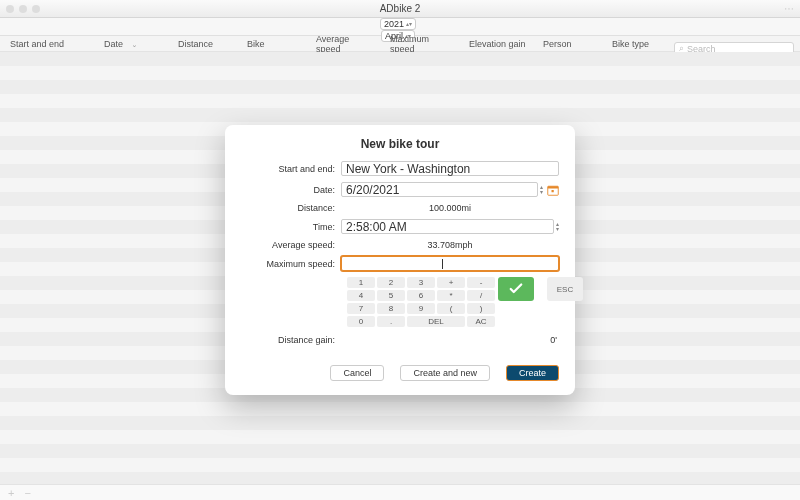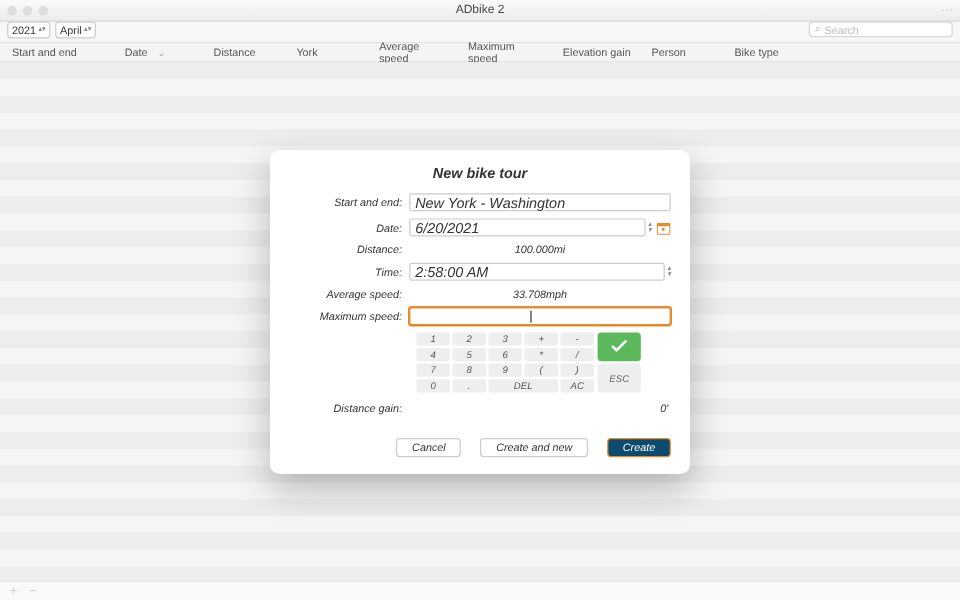--- a/index.html
+++ b/index.html
@@ -26,23 +26,25 @@
 }
 .titlebar .traffic { position: absolute; left: 6px; display:flex; gap:5px;}
 .titlebar .traffic span { width:8px; height:8px; border-radius:50%; background:#ddd; display:block;}
 .win-title { font-size:10px; color:#444; }
 .titlebar .right-icon { position:absolute; right:6px; color:#ccc; font-size:10px;}
 
 
 .toolbar {
   height: 18px;
   display:flex;
+  align-items:center;
   padding: 0 6px;
   background:#f7f7f7;
   border-bottom:1px solid #e0e0e0;
+  flex-direction:column;
 }
 .selectbox {
   background:#fff; border:1px solid #ccc; border-radius:3px;
   height:14px; display:inline-flex; align-items:center;
   padding:0 3px; font-size:9px; margin-right:4px;
 }
 .stepper { display:inline-flex; flex-direction:column; margin-left:2px; line-height:4px; font-size:6px; color:#888;}
 .search {
   margin-left:auto;
   background:#fff; border:1px solid #d5d5d5; border-radius:3px;
@@ -77,21 +79,20 @@
 }
 
 
 .dialog {
   position:absolute;
   top:125px; left:50%; transform:translateX(-50%);
   width:350px;
   background:#fff; border-radius:8px;
   box-shadow:0 12px 30px rgba(0,0,0,.25);
   padding:12px 16px 14px 16px;
-  font-style:italic;
 }
 .dlg-title { text-align:center; font-size:12px; font-weight:600; margin-bottom:10px;}
 .form-row { display:flex; align-items:center; margin-bottom:6px; }
 .form-label { width:100px; text-align:right; font-size:9px; color:#333; padding-right:6px;}
 .input {
   flex:1; height:15px; border:1px solid #ccc; border-radius:2px;
   font-size:12px; padding:0 4px; display:flex; align-items:center;
   background:#fff;
 }
 .input.focused { border:1px solid #e6892b; box-shadow:0 0 0 1px #e6892b; }
@@ -102,21 +103,21 @@
 
 
 .keypad { margin-left:106px; display:flex; gap:3px; margin-bottom:8px; margin-top:2px;}
 .keygrid { display:grid; grid-template-columns:repeat(5,28px); gap:2px;}
 .key {
   height:11px; background:#eee; border-radius:2px;
   display:flex; align-items:center; justify-content:center;
   font-size:8px; color:#555;
 }
 .key.wide { grid-column: span 2; }
-.keyside { display:flex; flex-direction:column; gap:2px;}
+.keyside { display:flex; flex-direction:row; gap:13px;}
 .keyok { width:36px; height:24px; background:#5cb85c; border-radius:3px; display:flex; align-items:center; justify-content:center;}
 .keyok svg { width:18px; height:18px; }
 .keyesc { width:36px; height:24px; background:#eee; border-radius:3px; display:flex; align-items:center; justify-content:center; font-size:8px; color:#666;}
 
 
 .dlg-buttons { display:flex; justify-content:flex-end; gap:16px; margin-top:20px;}
 .btn {
   height:16px; border-radius:3px; font-size:9px;
   display:inline-flex; align-items:center; justify-content:center;
   padding:0 12px; border:1px solid #ccc; background:#fff; color:#333;
@@ -151,21 +152,21 @@
   </div>
 </div>
 
 <div class="colhead">
   <div style="width:80px">Start and end</div>
   <div style="width:60px">
     <span>Date</span>
     <span class="sorticon">⌄</span>
   </div>
   <div style="width:55px">Distance</div>
-  <div style="width:55px">York</div>
+  <div style="width:55px">Bike</div>
   <div style="width:60px">Average speed</div>
   <div style="width:65px">Maximum speed</div>
   <div style="width:60px">Elevation gain</div>
   <div style="width:55px">Person</div>
   <div style="width:55px">Bike type</div>
 </div>
 
 <div class="stripes">
   <div class="stripe"></div>
     <div class="stripe"></div>

